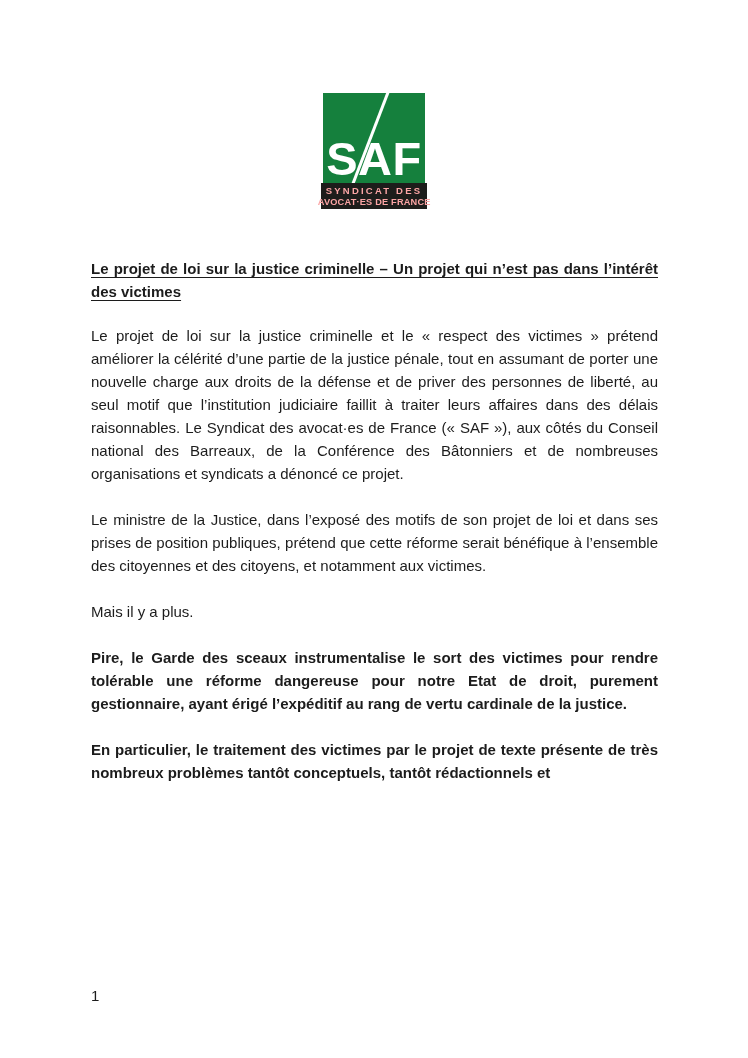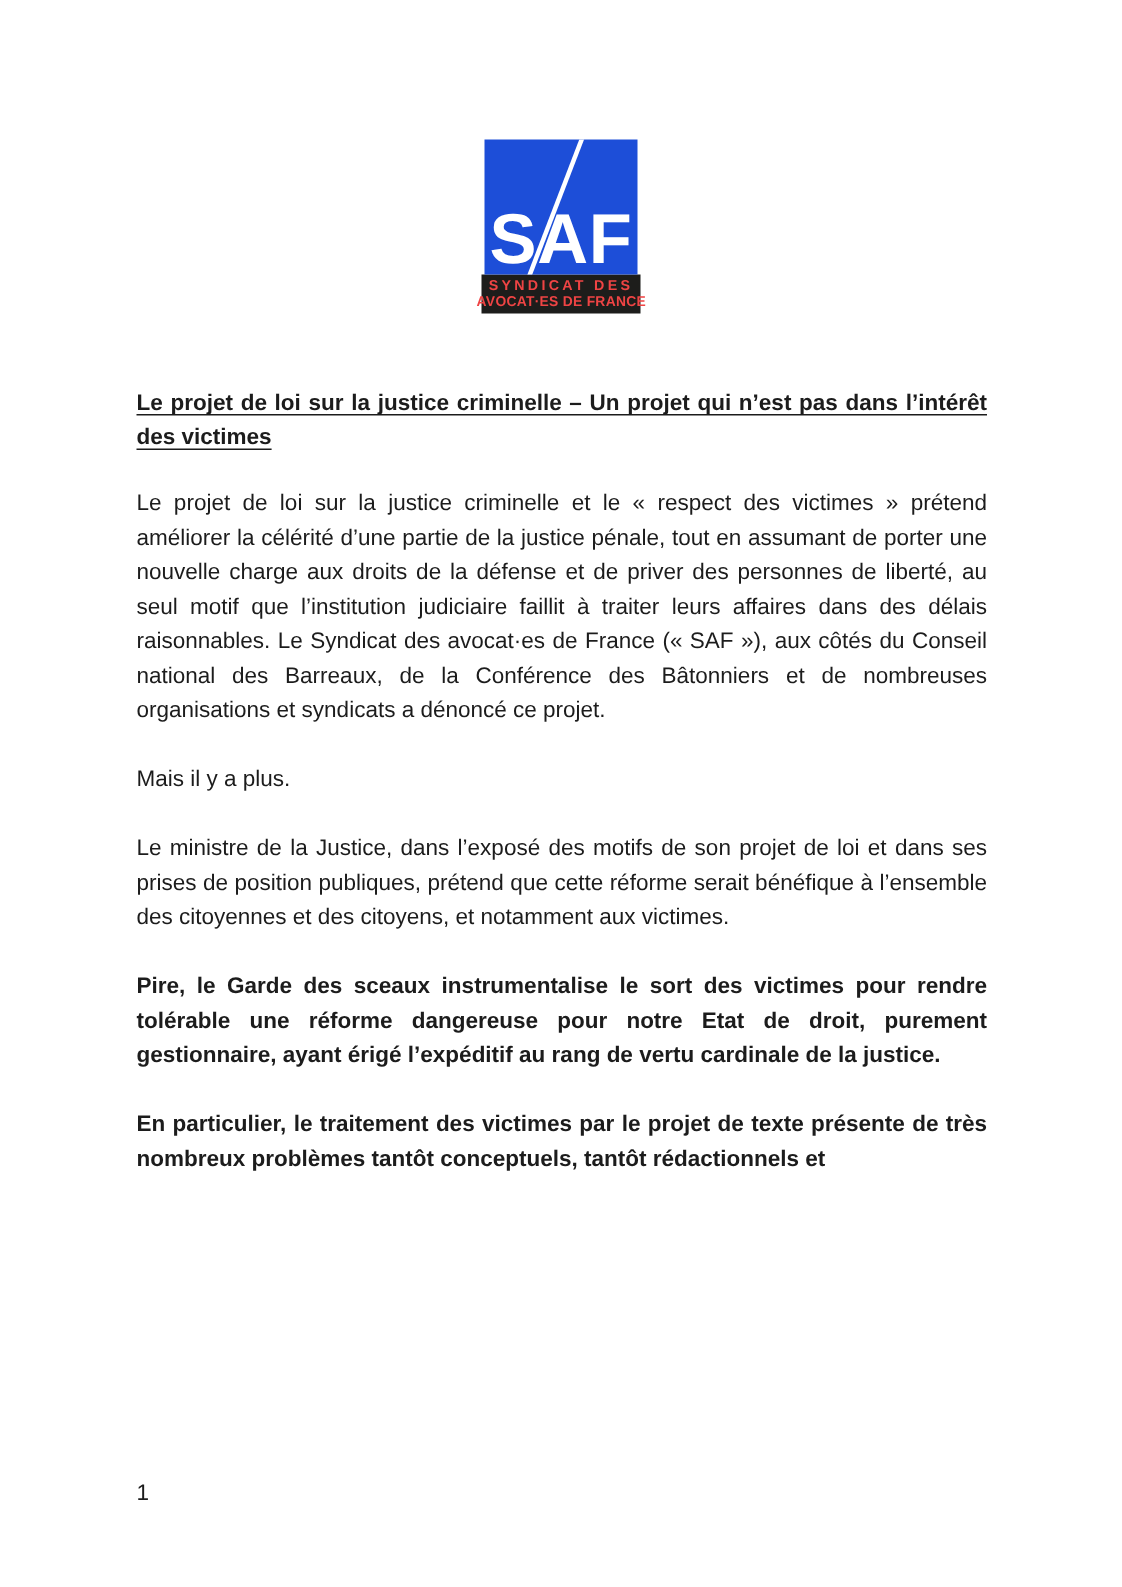--- a/index.html
+++ b/index.html
@@ -22,21 +22,21 @@
     position: absolute;
     top: 93px;
     left: 321px;
     width: 106px;
   }
   .logo-red {
     position: relative;
     margin: 0 auto;
     width: 102px;
     height: 90px;
-    background: #1d4ed8;
+    background: #15803d;
     overflow: hidden;
   }
   .logo-slash {
     position: absolute;
     left: 46px;
     top: -6px;
     width: 3px;
     height: 102px;
     background: #ffffff;
     transform: rotate(21deg);
@@ -50,21 +50,21 @@
     color: #ffffff;
     font-size: 47px;
     line-height: 1;
     font-weight: bold;
     letter-spacing: 0.5px;
   }
   .logo-banner {
     width: 106px;
     height: 26px;
     background: #1d1d1b;
-    color: #ef4444;
+    color: #fca5a5;
     display: flex;
     flex-direction: column;
     justify-content: center;
     align-items: center;
     text-align: center;
   }
   .logo-banner-line1 {
     font-size: 9.5px;
     font-weight: bold;
     letter-spacing: 2.2px;
@@ -131,23 +131,23 @@
       <div class="logo-banner-line1">SYNDICAT DES</div>
       <div class="logo-banner-line2">AVOCAT·ES DE FRANCE</div>
     </div>
   </header>
 
   <main class="content">
     <h1 class="doc-title">Le projet de loi sur la justice criminelle – Un projet qui n’est pas dans l’intérêt des victimes</h1>
 
     <p>Le projet de loi sur la justice criminelle et le « respect des victimes » prétend améliorer la célérité d’une partie de la justice pénale, tout en assumant de porter une nouvelle charge aux droits de la défense et de priver des personnes de liberté, au seul motif que l’institution judiciaire faillit à traiter leurs affaires dans des délais raisonnables. Le Syndicat des avocat·es de France (« SAF »), aux côtés du Conseil national des Barreaux, de la Conférence des Bâtonniers et de nombreuses organisations et syndicats a dénoncé ce projet.</p>
 
+    <p>Le ministre de la Justice, dans l’exposé des motifs de son projet de loi et dans ses prises de position publiques, prétend que cette réforme serait bénéfique à l’ensemble des citoyennes et des citoyens, et notamment aux victimes.</p>
+
     <p>Mais il y a plus.</p>
-
-    <p>Le ministre de la Justice, dans l’exposé des motifs de son projet de loi et dans ses prises de position publiques, prétend que cette réforme serait bénéfique à l’ensemble des citoyennes et des citoyens, et notamment aux victimes.</p>
 
 
     <p class="bold">Pire, le Garde des sceaux instrumentalise le sort des victimes pour rendre tolérable une réforme dangereuse pour notre Etat de droit, purement gestionnaire, ayant érigé l’expéditif au rang de vertu cardinale de la justice.</p>
 
 
     <p class="bold">En particulier, le traitement des victimes par le projet de texte présente de très nombreux problèmes tantôt conceptuels, tantôt rédactionnels et</p>
   </main>
 
   <footer>
     <span class="page-number">1</span>

